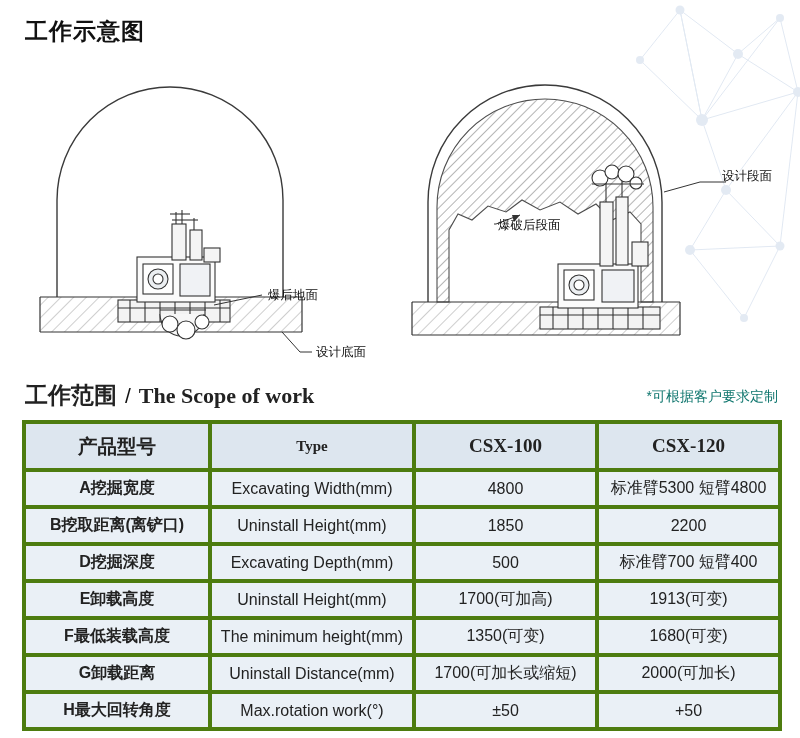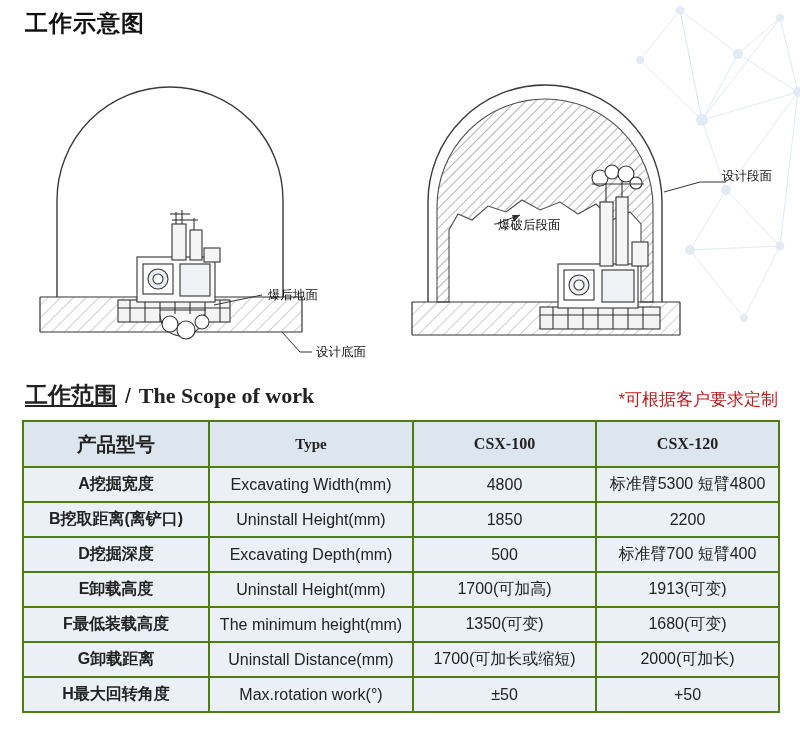--- a/index.html
+++ b/index.html
@@ -14,57 +14,57 @@
   
   .net-bg{
     position:absolute;top:0;right:0;width:320px;height:340px;
     pointer-events:none;opacity:.55;
   }
   
   .section-title{
     font-size:23px;font-weight:bold;color:#111;
     letter-spacing:1px;
   }
-  #title-1{position:absolute;left:25px;top:8px;}
+  #title-1{position:absolute;left:25px;top:16px;}
   #scope-head{position:absolute;left:25px;top:380px;display:flex;align-items:baseline;gap:4px;}
-  #scope-head .cn{font-size:23px;font-weight:bold;text-decoration:underline;}
+  #scope-head .cn{font-size:23px;font-weight:bold;}
   #scope-head .sep{font-size:21px;font-weight:normal;color:#111;margin:0 4px;}
   #scope-head .en{font-size:22px;font-weight:bold;font-family:"Liberation Serif", serif;}
   #custom-note{
-    position:absolute;right:22px;top:388px;font-size:17px;color:#b91c1c;
+    position:absolute;right:22px;top:388px;font-size:14px;color:#0f766e;
   }
   
   .diagram-wrap{position:absolute;left:0;top:52px;width:800px;height:310px;}
   .diagram-wrap svg{display:block;}
   
   .spec-table{
     position:absolute;left:22px;top:420px;width:756px;
     border-collapse:collapse;
     table-layout:fixed;
   }
   .spec-table th,.spec-table td{
-    border:2px solid #4d7c0f;
+    border:4px solid #4d7c0f;
     text-align:center;
     vertical-align:middle;
     background:#eaf0f6;
     padding:0;
   }
   .spec-table thead th{
     height:44px;
     background:#dde6ef;
     font-weight:bold;
   }
   .spec-table tbody td{height:33px;font-size:16px;}
   .col-model{width:186px;}
   .col-type{width:204px;}
   .col-a{width:183px;}
   .col-b{width:183px;}
   thead .h-cn{font-size:19.5px;}
   thead .h-en{font-size:15px;font-family:"Liberation Serif", serif;font-weight:bold;}
-  thead .h-m{font-size:16px;font-family:"Liberation Serif", serif;font-weight:bold;}
+  thead .h-m{font-size:19px;font-family:"Liberation Serif", serif;font-weight:bold;}
   tbody .c-cn{font-weight:bold;font-size:14px;}
   tbody .c-en{font-size:13.5px;}
   tbody .c-v{font-size:13.5px;}
 </style>
 </head>
 <body>
 
 <svg class="net-bg" viewBox="0 0 320 340">
   <g stroke="#c9d6e8" stroke-width="1" fill="none">
     <path d="M200 10 L258 54 L300 18 L318 92 L258 54"></path>

